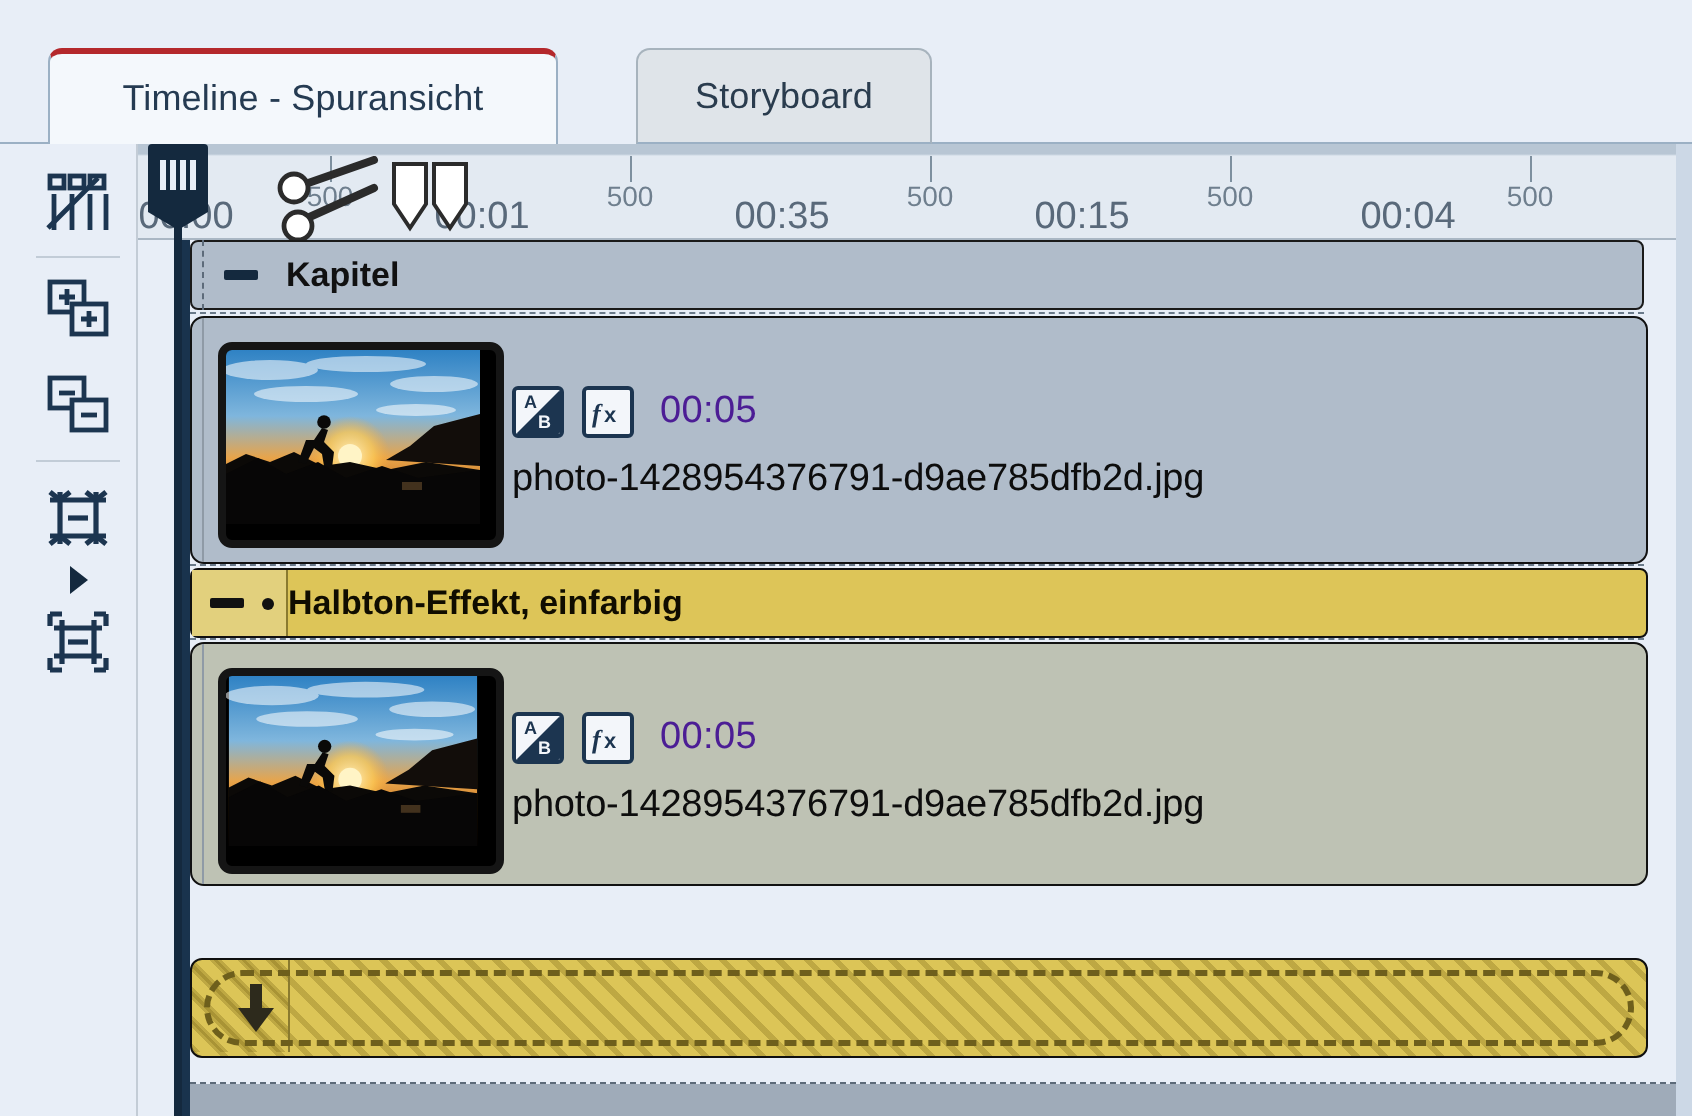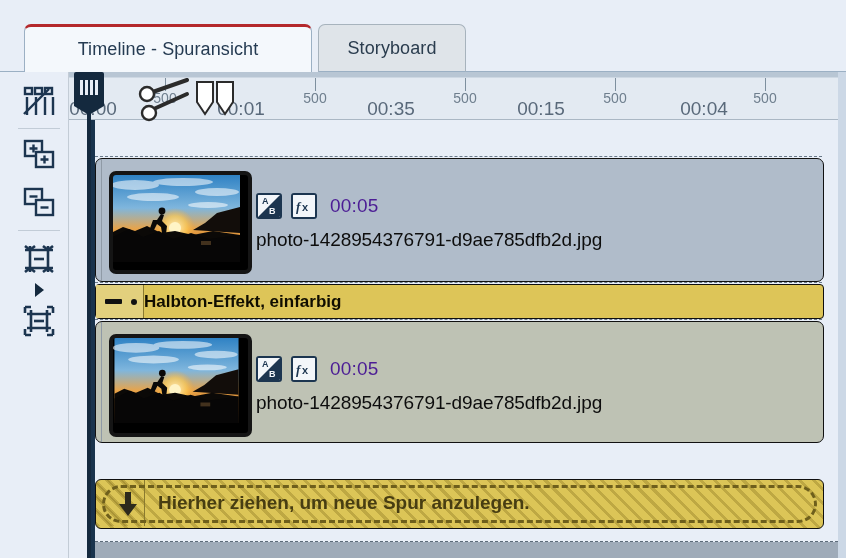--- a/index.html
+++ b/index.html
@@ -13,21 +13,21 @@
 
   
   .tabbar{position:absolute;left:0;top:0;width:846px;height:72px;background:#e8eef7;}
   .tab{
     position:absolute;top:24px;height:48px;box-sizing:border-box;
     border-top-left-radius:7px;border-top-right-radius:7px;
     display:flex;align-items:center;justify-content:center;
     font-size:18px;color:#253b52;letter-spacing:.1px;
   }
   .tab.active{
-    left:24px;width:288px;background:#f4f8fc;
+    left:24px;width:255px;background:#f4f8fc;
     border:1px solid #9bb0c4;border-bottom:none;
     border-top:3px solid #b4282c;
     z-index:3;
   }
   .tab.inactive{
     left:278px;width:148px;background:#dfe4e9;
     border:1px solid #a7b3bd;border-bottom:1px solid #9bb0c4;
     color:#2a3c4e;z-index:2;margin-left:40px;
   }
   .tabline{position:absolute;left:0;top:71px;width:846px;height:1px;background:#9bb0c4;}
@@ -261,20 +261,25 @@
         <path d="M12 16 L52 2" stroke-width="4"></path>
         <path d="M12 34 L52 16" stroke-width="4"></path>
         <circle cx="12" cy="16" r="7"></circle>
         <circle cx="14" cy="35" r="7"></circle>
       </g>
     </svg>
   </div>
 
   <div class="tracks">
 
+    <div class="trackrow chapter">
+      <div class="chapter-dash"></div>
+      <div class="minus"></div>
+      <div class="chapter-label">Kapitel</div>
+    </div>
     <div class="dashsep" style="top:36px;"></div>
 
     <div class="clip" style="top:38px;height:122px;">
       <div class="clip-left"></div>
       <div class="thumb">
         <svg width="127" height="87" viewBox="0 0 127 87">
           <defs>
             <linearGradient id="sky1" x1="0" y1="0" x2="0" y2="1">
               <stop offset="0%" stop-color="#2f82c4"></stop>
               <stop offset="38%" stop-color="#7fb6dd"></stop>
@@ -385,20 +390,19 @@
     </div>
 
     <div class="dropzone" style="top:359px;">
       <div class="dz-handle"></div>
       <div class="dz-inner"></div>
       <div class="dz-arrow">
         <svg width="20" height="26" viewBox="0 0 20 26">
           <polygon points="7,1 13,1 13,13 19,13 10,25 1,13 7,13" fill="#2d2a1c"></polygon>
         </svg>
       </div>
-      <div class="dz-text">Hierher ziehen, um neue Spur anzulegen.</div>
     </div>
   </div>
 
   <div class="bottomdash"></div>
   <div class="bottomfill"></div>
   <div class="rightpad"></div>
 </div>
 
 </body></html>

